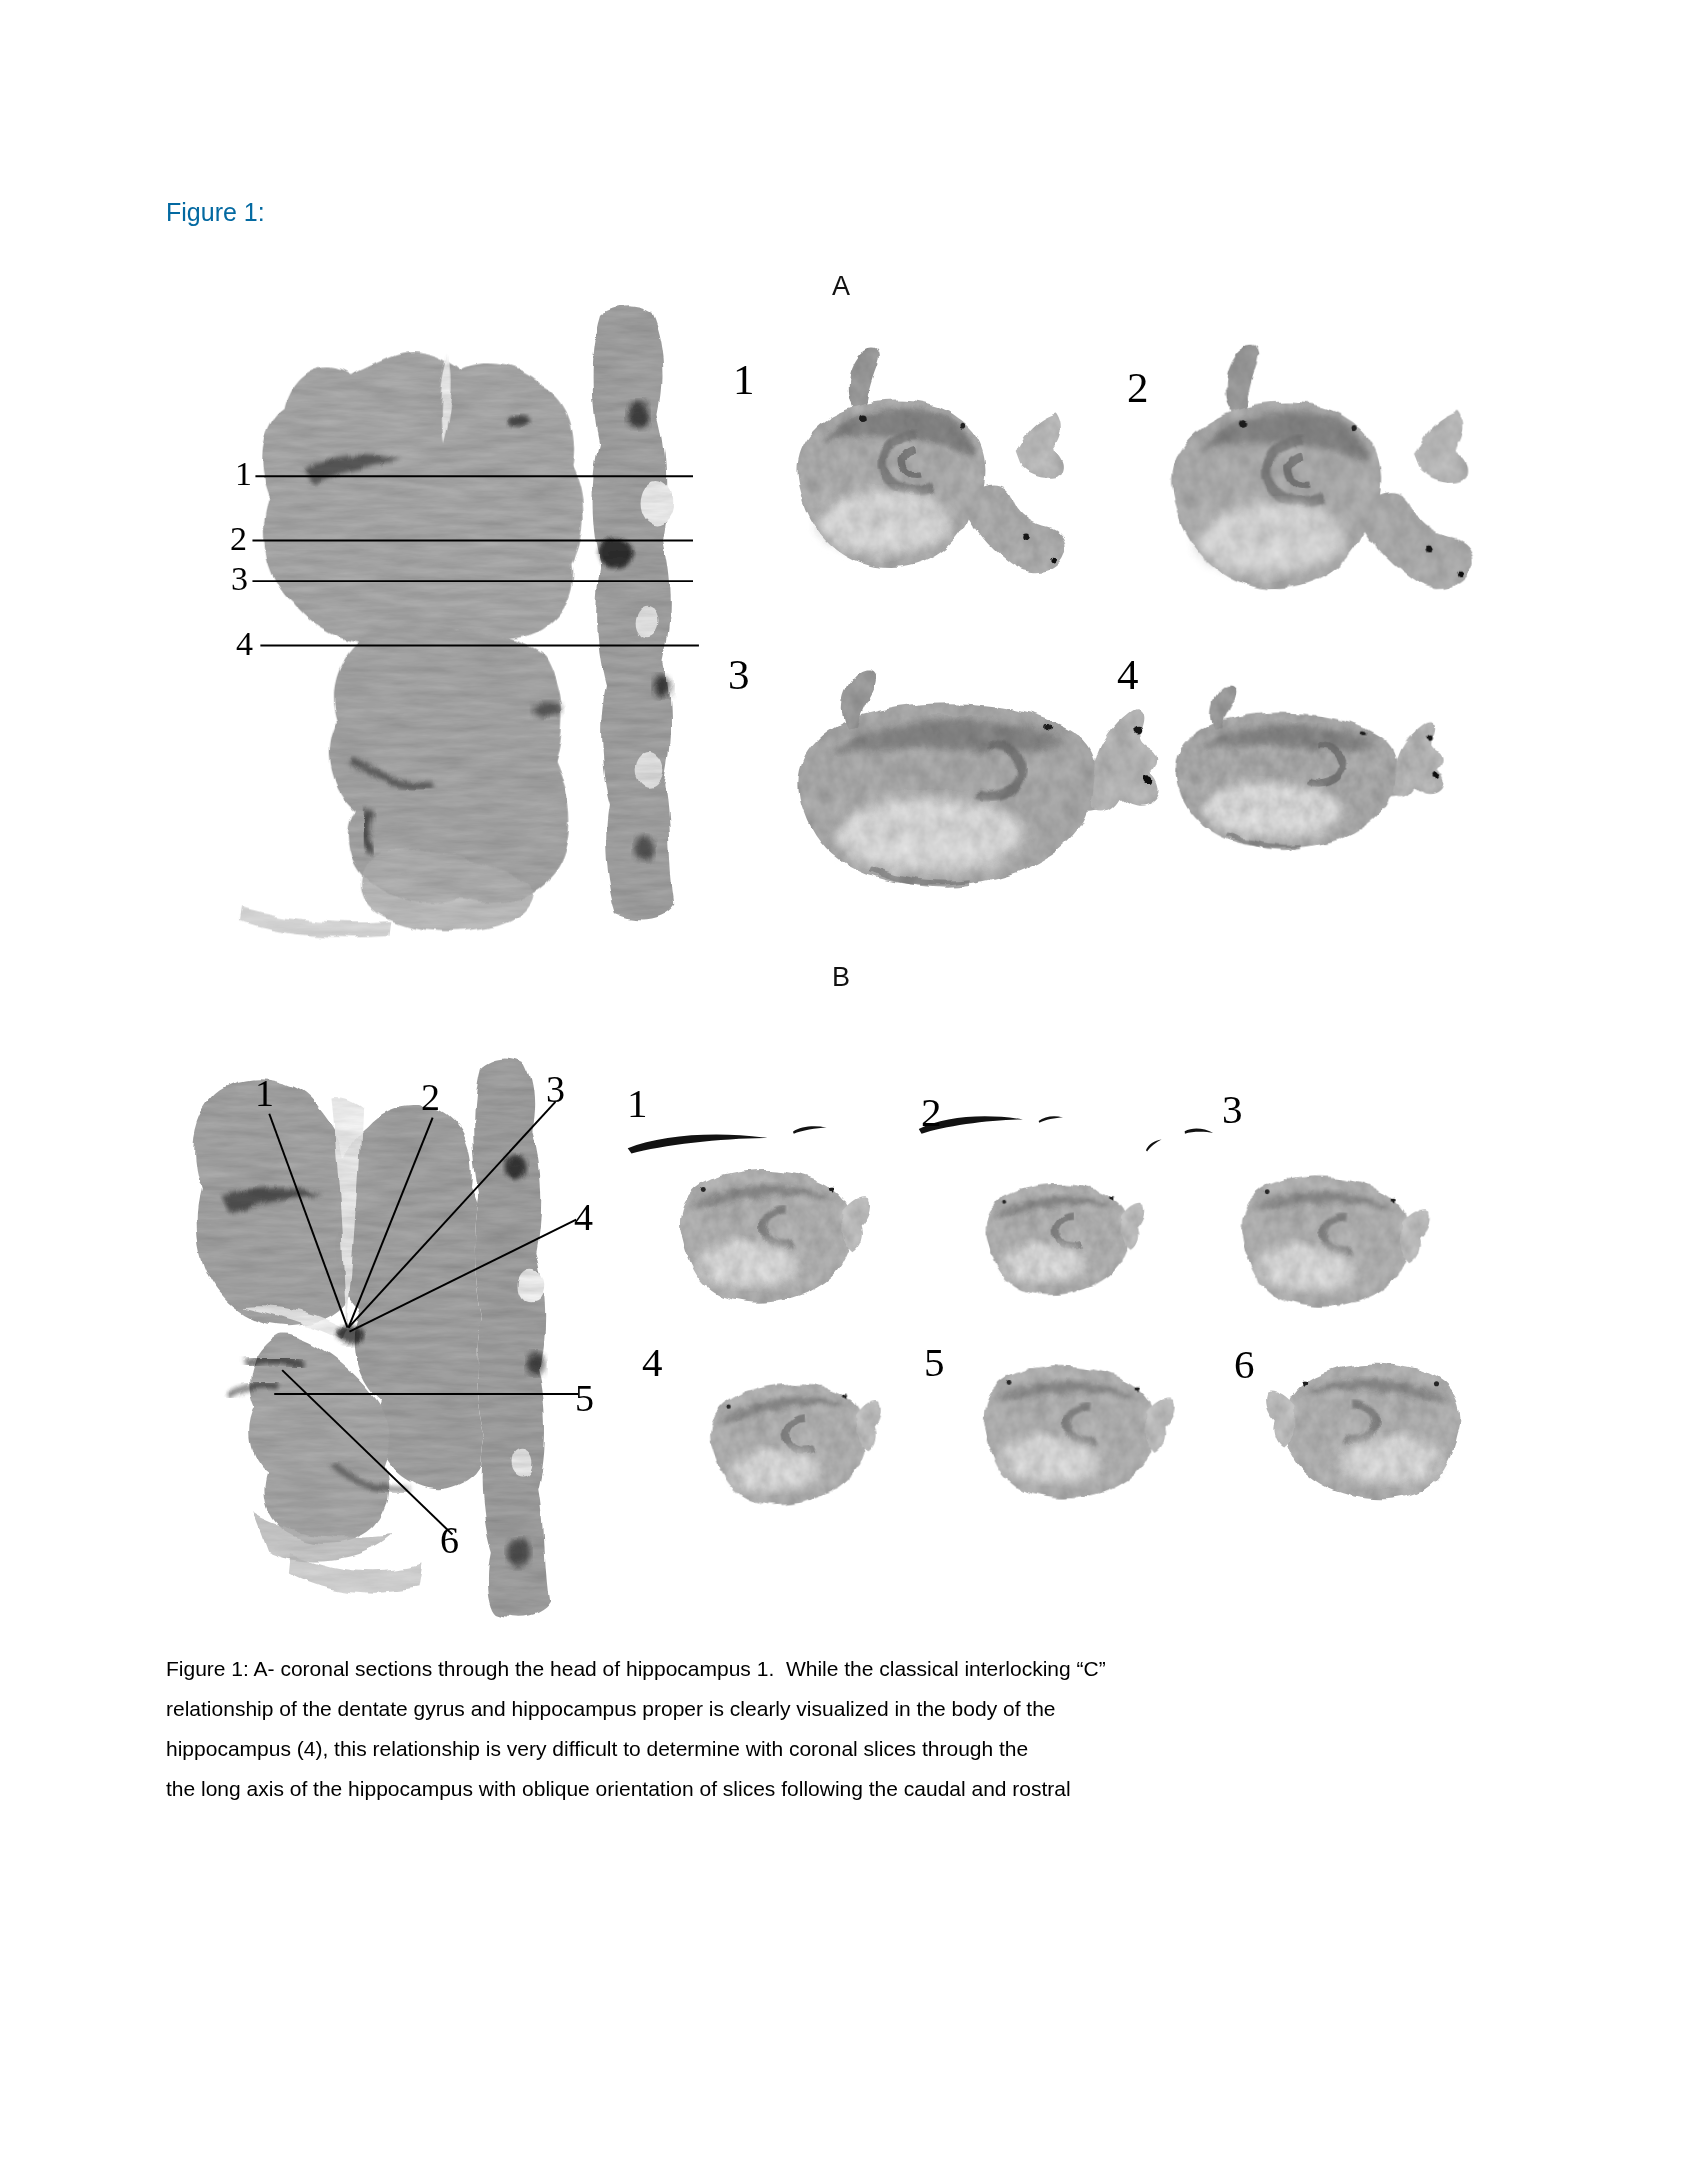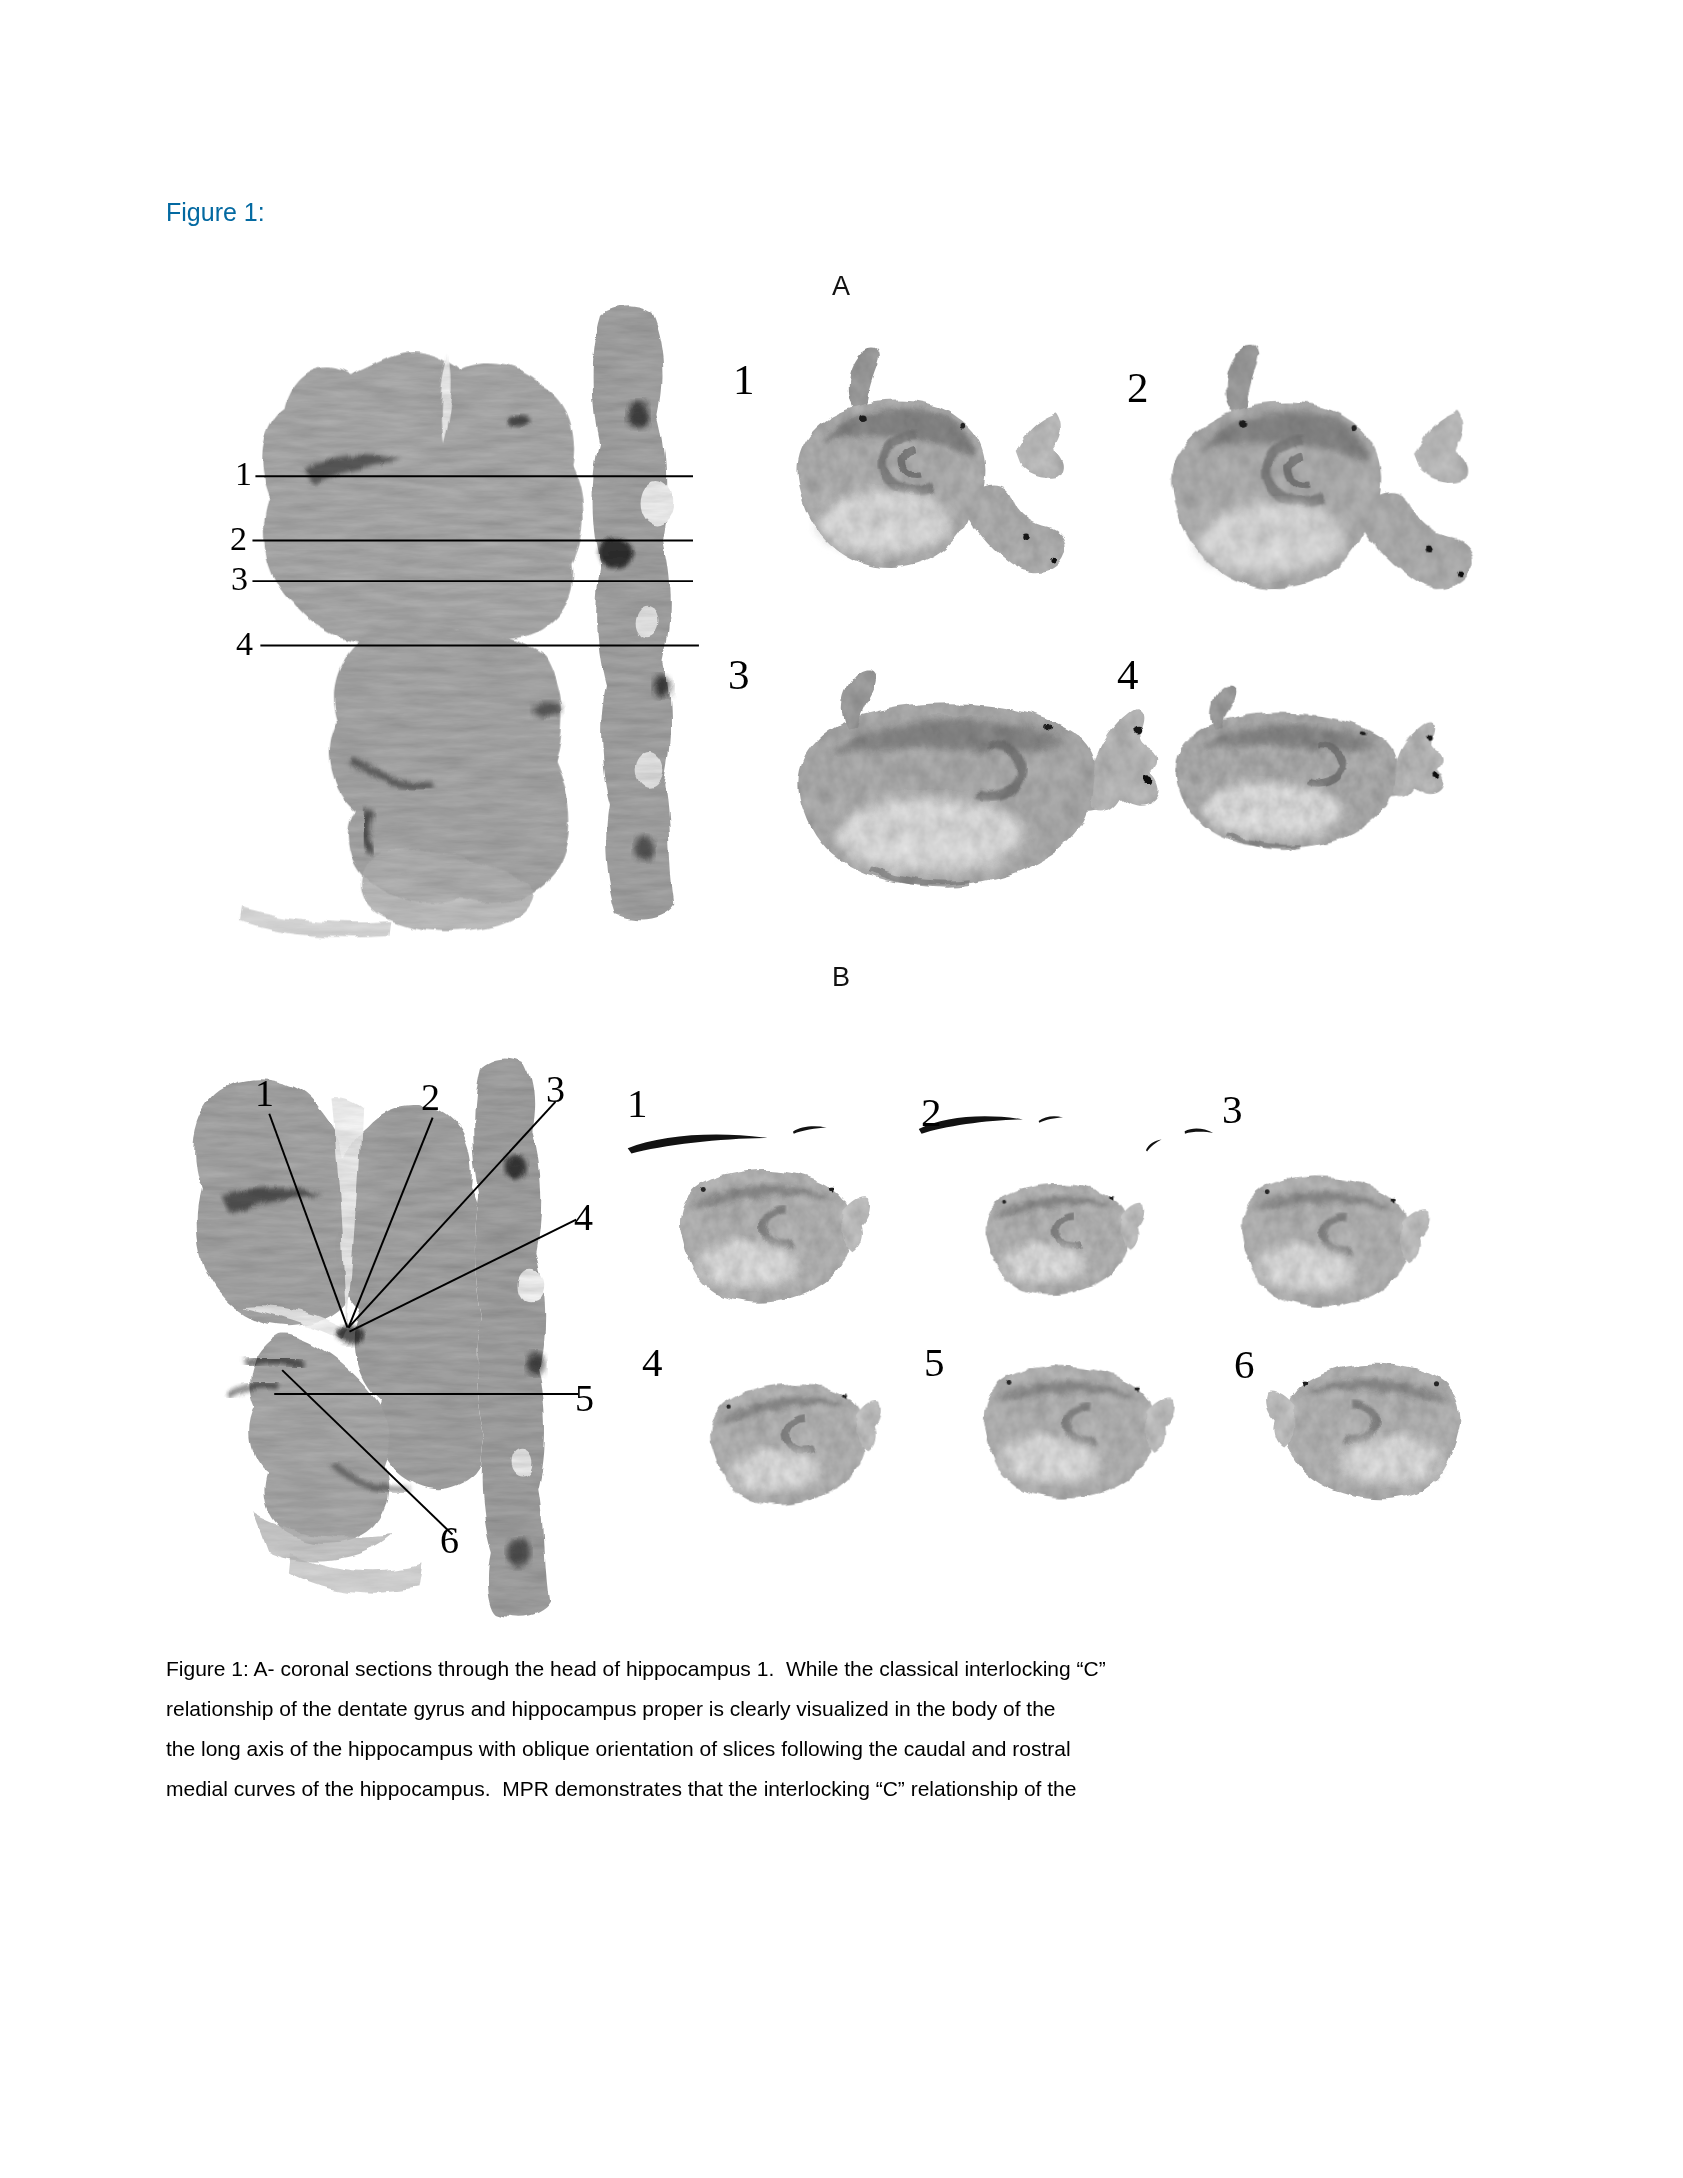--- a/index.html
+++ b/index.html
@@ -310,18 +310,18 @@
       <line x1="561" y1="1113" x2="352" y2="1341"></line>
       <line x1="582" y1="1232" x2="353" y2="1345"></line>
       <line x1="277" y1="1408" x2="584" y2="1408"></line>
       <line x1="285" y1="1384" x2="457" y2="1550"></line>
     </g>
   </svg>
 
   <div class="caption">
     <div class="cap-line">Figure 1: A- coronal sections through the head of hippocampus 1.  While the classical interlocking “C”</div>
     <div class="cap-line">relationship of the dentate gyrus and hippocampus proper is clearly visualized in the body of the</div>
+    <div class="cap-line">hippocampus (4), this relationship is very difficult to determine with coronal slices through the</div>
     <div class="cap-line">the long axis of the hippocampus with oblique orientation of slices following the caudal and rostral</div>
-    <div class="cap-line">medial curves of the hippocampus.  MPR demonstrates that the interlocking “C” relationship of the</div>
   </div>
 
 </div>
 
 
 </body></html>

